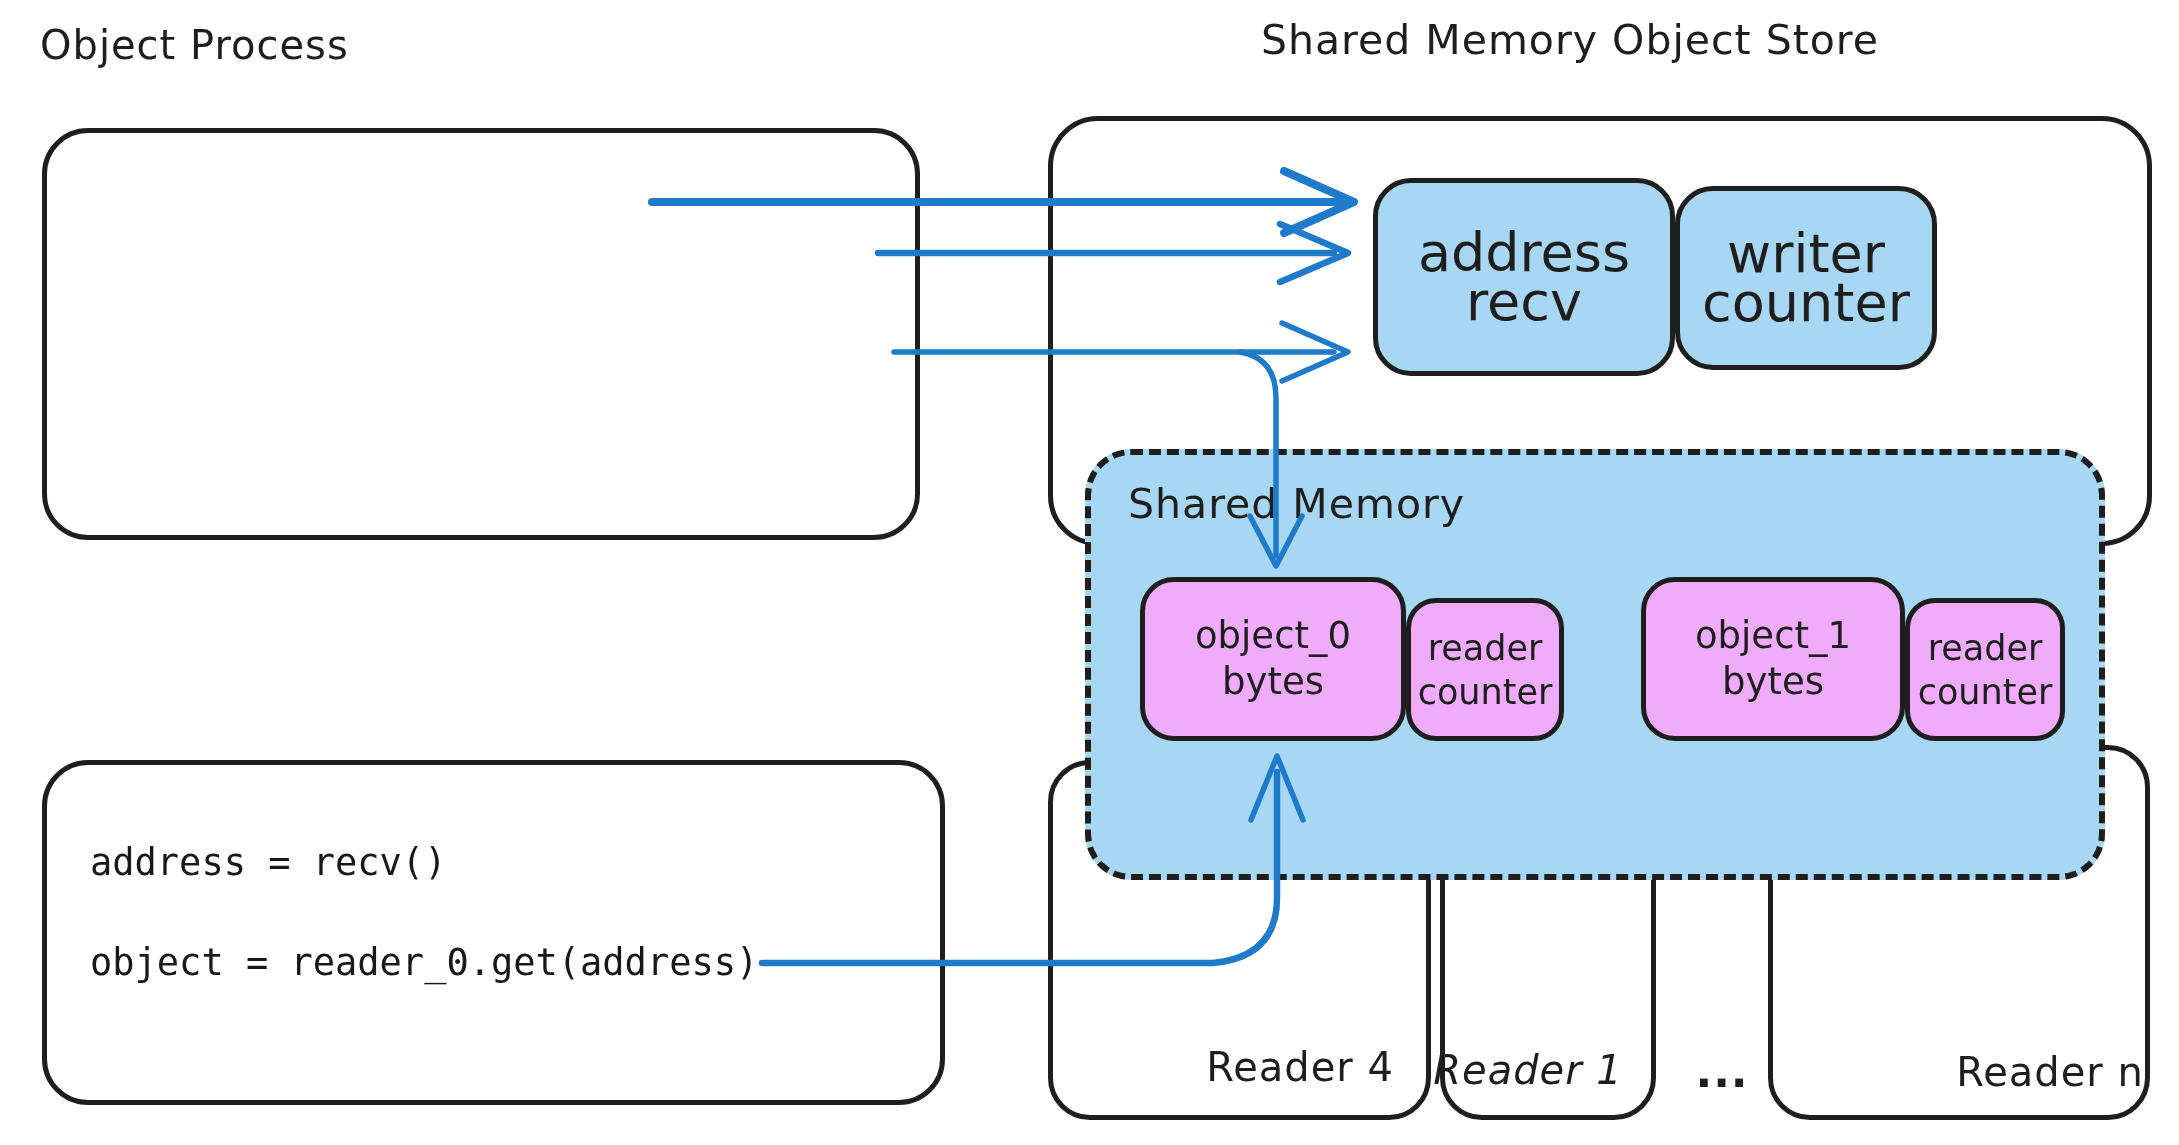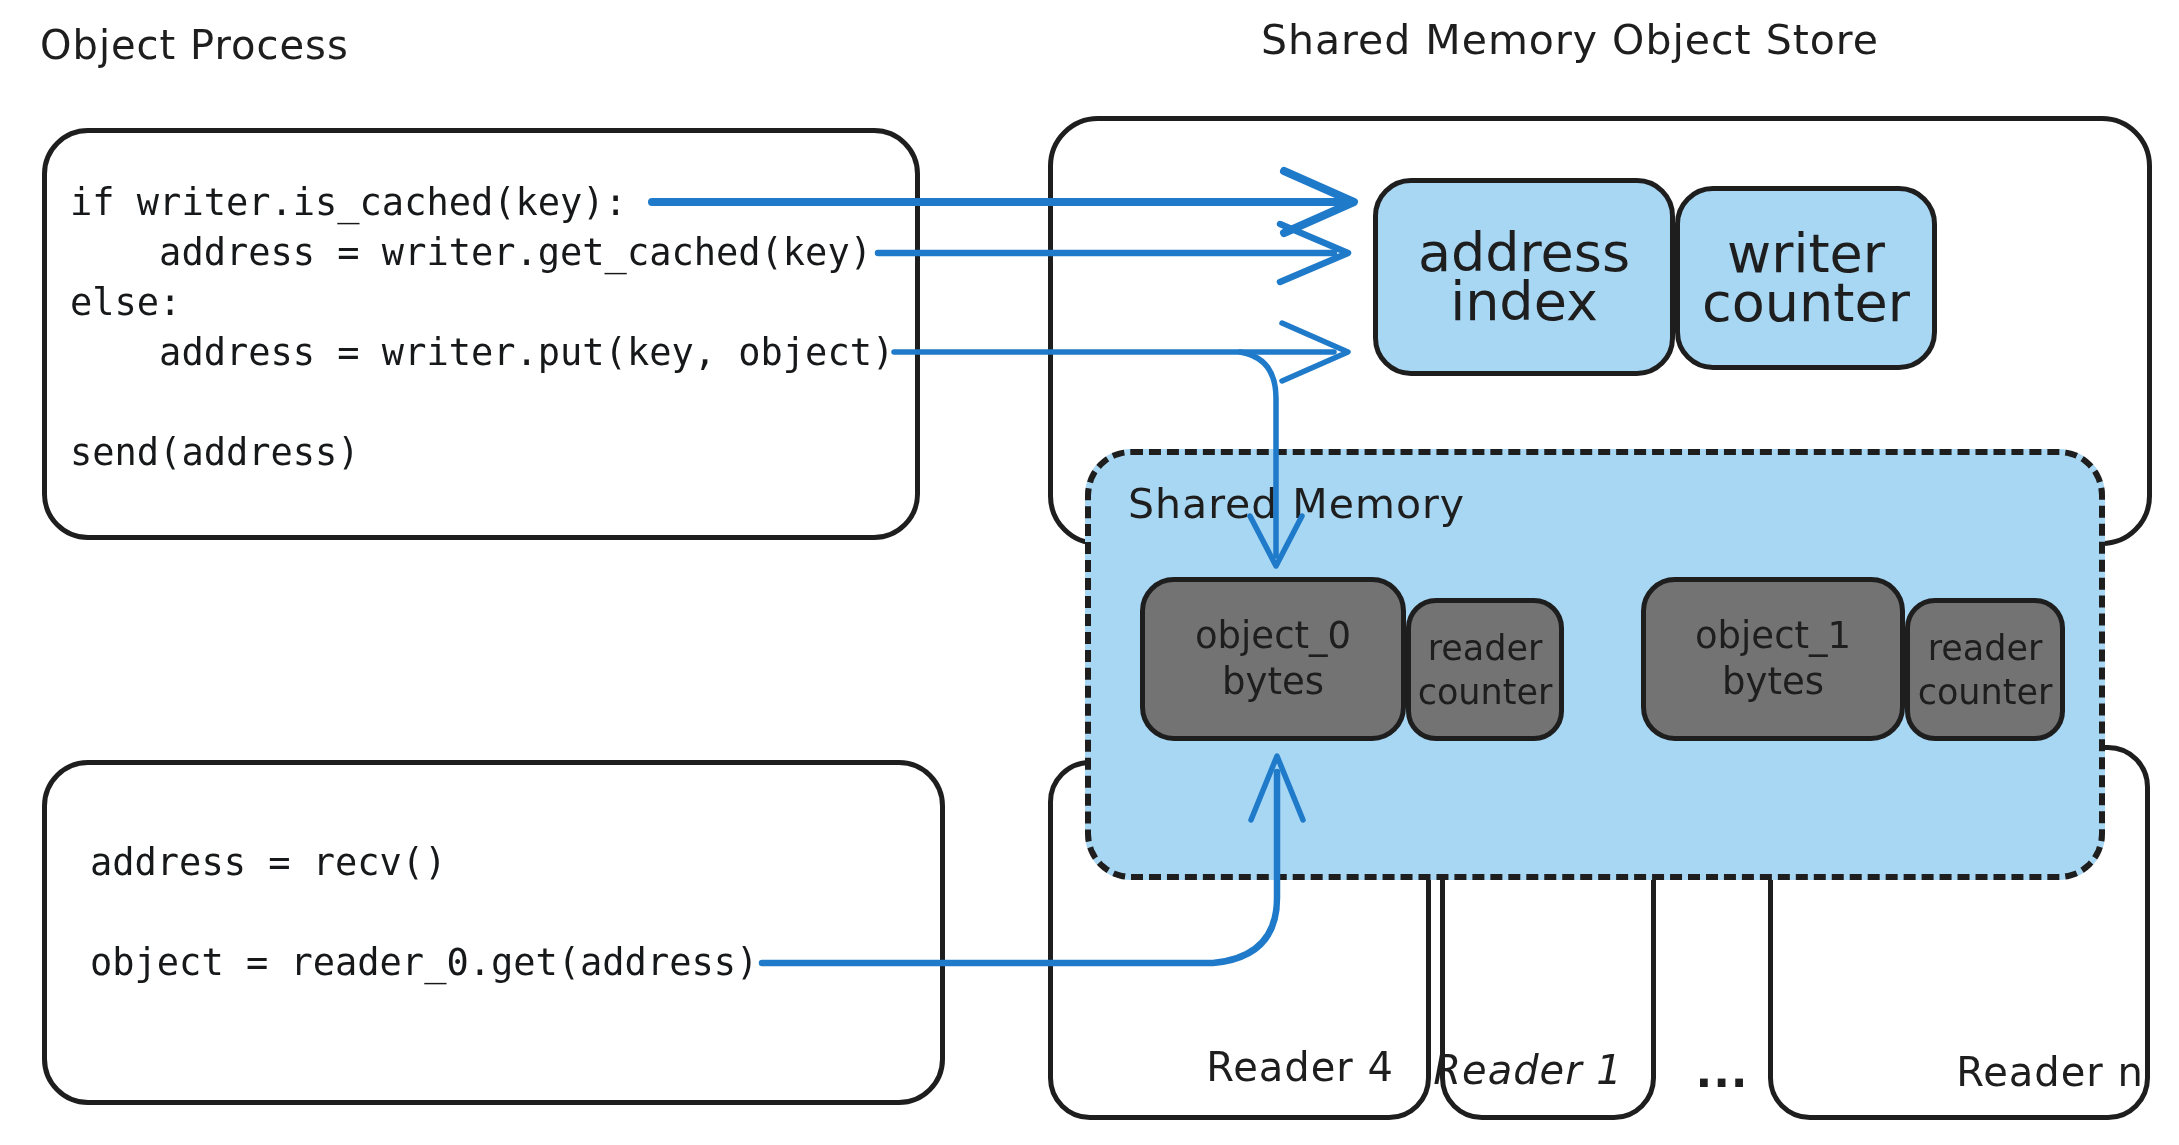--- a/index.html
+++ b/index.html
@@ -25,21 +25,21 @@
   #writer-label{left:2112px;top:140px;transform:translateX(-100%);}
   .bluecell{display:flex;flex-direction:column;align-items:center;justify-content:center;
     background:var(--fill-blue,#a8d7f4);text-align:center;font-size:54px;line-height:49px;z-index:3;}
   #address-index-box{left:1373px;top:178px;width:302px;height:198px;border-radius:38px;}
   #writer-counter-box{left:1675px;top:186px;width:262px;height:184px;border-radius:38px;}
   
   #shared-memory-box{left:1085px;top:449px;width:1020px;height:431px;border-radius:46px;
     border:6px dashed var(--ink,#1e1e1e);background:var(--fill-blue,#a8d7f4);z-index:2;}
   #shared-memory-label{left:1128px;top:480px;font-size:41px;z-index:3;}
   .memcell{display:flex;flex-direction:column;align-items:center;justify-content:center;
-    background:#737373;text-align:center;z-index:3;}
+    background:#f0abfc;text-align:center;z-index:3;}
   #object0-box{left:1140px;top:577px;width:266px;height:164px;border-radius:34px;font-size:37px;line-height:46px;}
   #reader-counter0-box{left:1406px;top:598px;width:158px;height:143px;border-radius:30px;font-size:35px;line-height:44px;}
   #object1-box{left:1641px;top:577px;width:264px;height:164px;border-radius:34px;font-size:37px;line-height:46px;}
   #reader-counter1-box{left:1905px;top:598px;width:160px;height:143px;border-radius:30px;font-size:35px;line-height:44px;}
   
   .readerbox{border-radius:42px;z-index:1;}
   #reader0-box{left:1048px;top:760px;width:383px;height:360px;}
   #reader1-box{left:1440px;top:760px;width:216px;height:360px;}
   #readern-box{left:1768px;top:745px;width:382px;height:375px;}
   .readerlabel{transform:translateX(-50%);z-index:3;}
@@ -53,45 +53,39 @@
 </style>
 </head>
 <body>
 
 <div id="stage">
 
   <div class="label" id="sender-title">Object Process</div>
   <div class="label" id="store-heading">Shared Memory Object Store</div>
 
   <div class="box" id="sender-box"></div>
-  <pre class="codeblock" id="sender-code">if writer.is_cached(key):
-    address = writer.get_cached(key)
-else:
-    address = writer.put(key, object)
-
-send(address)</pre>
 
   <div class="box" id="receiver-box"></div>
   <pre class="codeblock" id="receiver-code">address = recv()
 
 object = reader_0.get(address)</pre>
 
   <div class="box" id="writer-box"></div>
   <div class="label" id="writer-label">Writer</div>
 
   <div class="box readerbox" id="reader0-box"></div>
   <div class="box readerbox" id="reader1-box"></div>
   <div class="box readerbox" id="readern-box"></div>
 
   <div id="shared-memory-box" class="box"></div>
   <div class="label" id="shared-memory-label">Shared Memory</div>
 
   <div class="box bluecell" id="address-index-box">
     <span>address</span>
-    <span>index</span>
+    <span>recv</span>
   </div>
   <div class="box bluecell" id="writer-counter-box">
     <span>writer</span>
     <span>counter</span>
   </div>
 
   <div class="box memcell" id="object0-box">
     <span>object_0</span>
     <span>bytes</span>
   </div>

